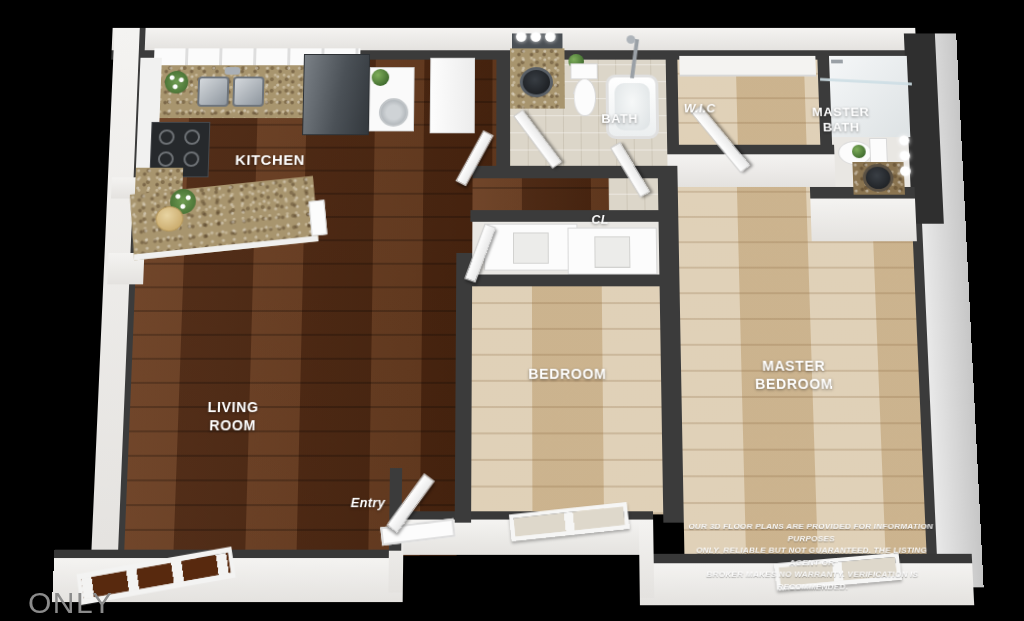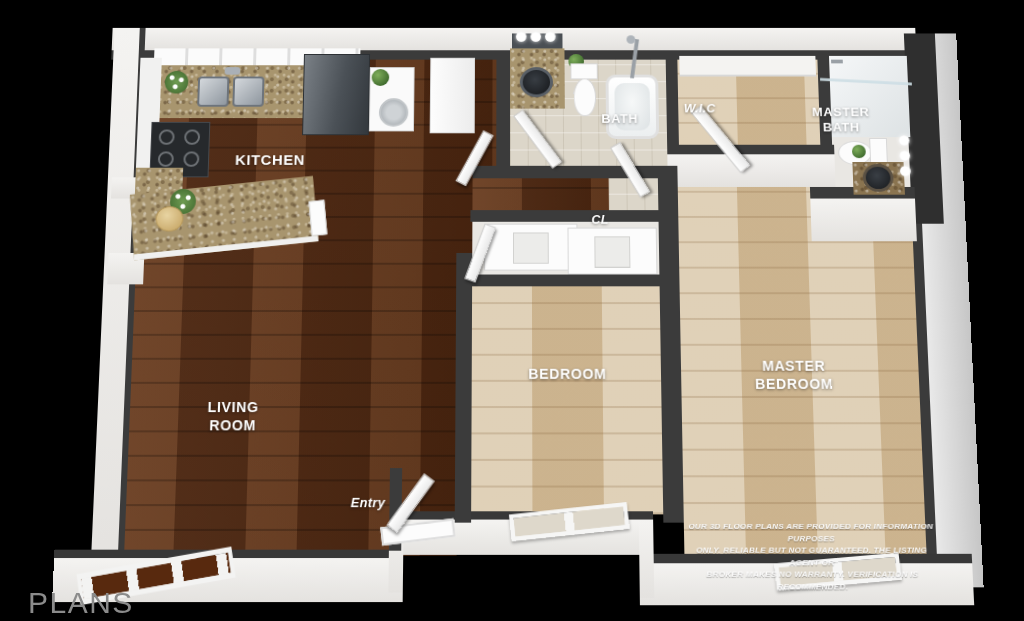--- a/index.html
+++ b/index.html
@@ -180,14 +180,14 @@
   <div class="room-label cursive" style="left:301px;top:490px;">Entry</div>
 
   <div class="disclaimer" style="left:608px;top:506px;width:252px;">
     <div>OUR 3D FLOOR PLANS ARE PROVIDED FOR INFORMATION PURPOSES</div>
     <div>ONLY. RELIABLE BUT NOT GUARANTEED. THE LISTING AGENT OR</div>
     <div>BROKER MAKES NO WARRANTY. VERIFICATION IS RECOMMENDED.</div>
   </div>
 
  </div>
 
- <div class="watermark">PLANS</div>
+ <div class="watermark">ONLY</div>
 </div>
 
 </body></html>

